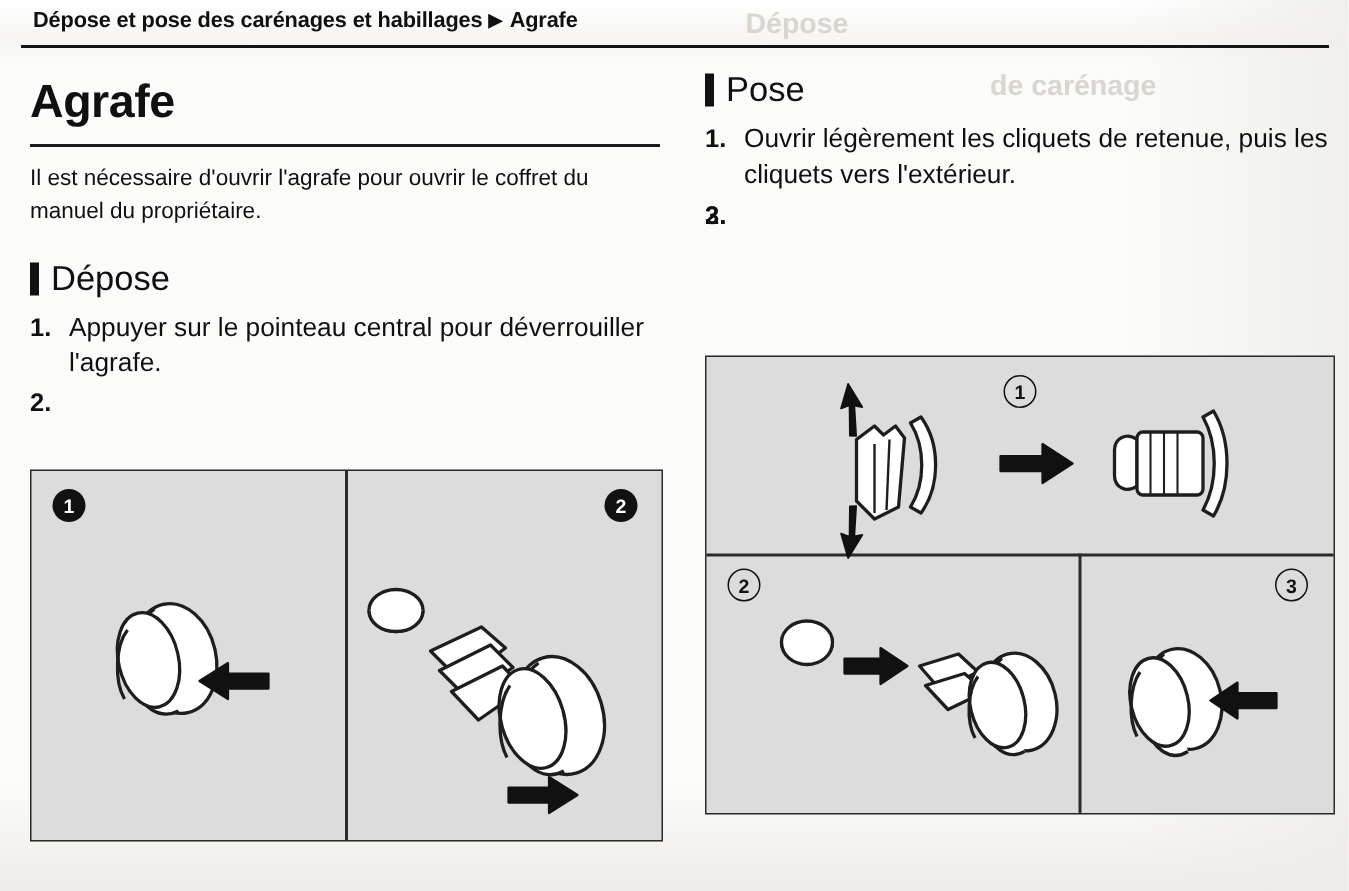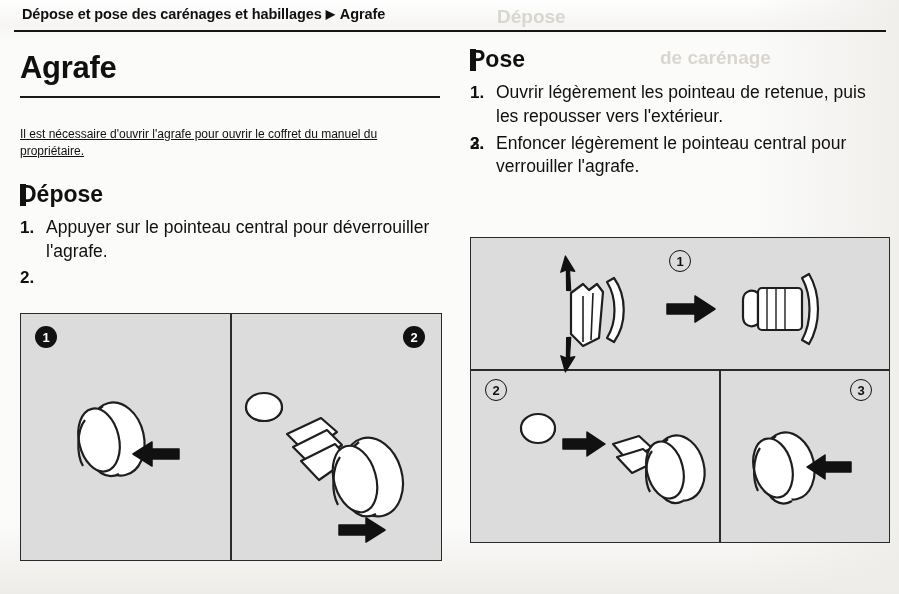--- a/index.html
+++ b/index.html
@@ -83,31 +83,31 @@
     margin: 8px 0 0 0;
     letter-spacing: -0.3px;
   }
   .title-rule {
     margin-top: 10px;
     width: 420px;
     height: 2px;
     background: #1a1a1a;
   }
   .intro {
-    font-size: 12px;
+    font-size: 15px;
     line-height: 1.45;
-    margin-top: 28px;
+    margin-top: 10px;
     max-width: 420px;
-    text-decoration: underline;
   }
   h2.section {
     font-size: 23px;
-    font-weight: bold;
+    font-weight: normal;
     margin: 20px 0 8px 0;
     position: relative;
+    padding-left: 14px;
   }
   h2.section::before {
     content: "";
     position: absolute;
     left: 0; top: 3px;
     width: 6px; height: 22px;
     background: #111;
   }
   .col-right h2.section {
     margin-top: 4px;
@@ -248,28 +248,27 @@
       <path d="M318 211 L345 211 L345 204 L364 216 L345 228 L345 221 L318 221 Z" fill="#111111" stroke="#111111" stroke-width="1.5" stroke-linejoin="round"></path>
     </g>
   </svg>
 </div>
 
 <div class="col-right">
   <h2 class="section">Pose</h2>
   <ol class="steps">
     <li>
       <span class="num">1.</span>
-      <span>Ouvrir légèrement les pointeau de retenue, puis les repousser vers l'extérieur.</span>
+      <span>Ouvrir légèrement les cliquets de retenue, puis les cliquets vers l'extérieur.</span>
     </li>
     <li>
       <span class="num">2.</span>
     </li>
     <li>
       <span class="num">3.</span>
-      <span>Enfoncer légèrement le pointeau central pour verrouiller l'agrafe.</span>
     </li>
   </ol>
 </div>
 
 <div class="figure" id="figure-pose">
   <div class="divider-h" style="top:131px;"></div>
   <div class="divider-v" style="left:248px; top:131px;"></div>
   <div class="badge hollow" style="left:198px; top:12px;">1</div>
   <div class="badge hollow" style="left:14px; top:141px;">2</div>
   <div class="badge hollow" style="left:379px; top:141px;">3</div>

